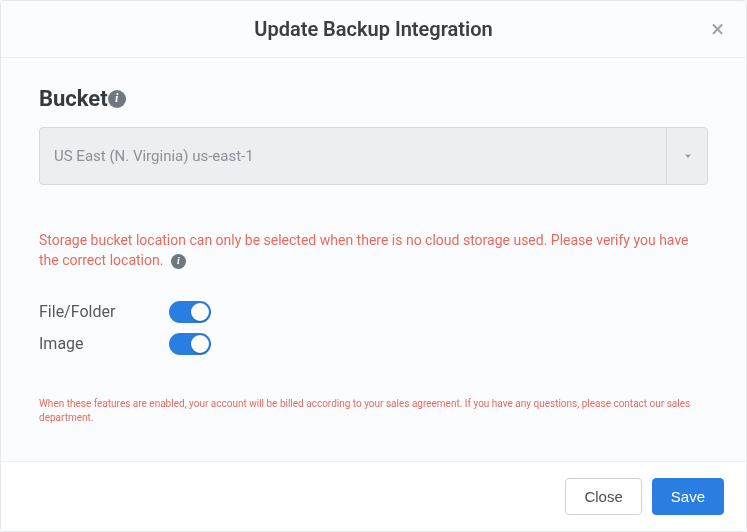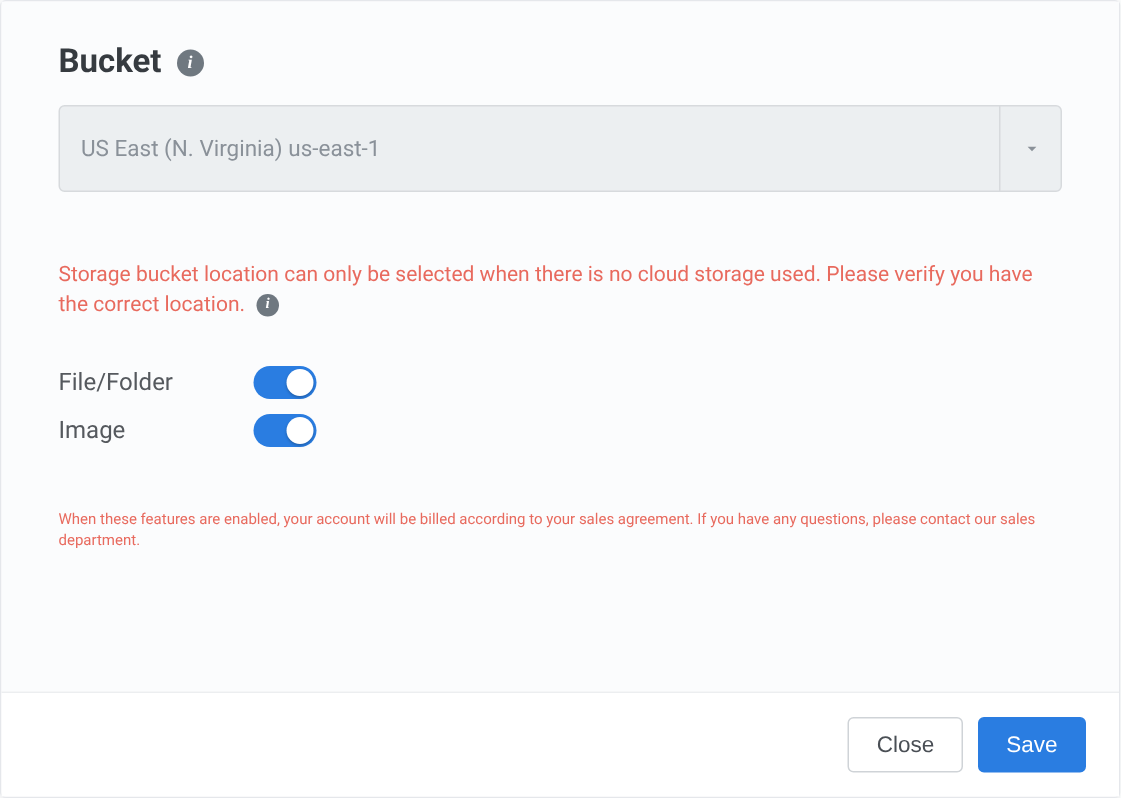--- a/index.html
+++ b/index.html
@@ -49,21 +49,21 @@
       padding: 28px 38px 10px 38px;
       background: #fbfcfd;
       overflow: auto;
     }
     .section-title {
       font-size: 22px;
       font-weight: 700;
       color: #363b40;
       display: flex;
       align-items: center;
-      gap: 10px;
+      gap: 0;
       margin-bottom: 16px;
     }
     .info-icon {
       width: 18px;
       height: 18px;
       border-radius: 50%;
       background: #6f7880;
       color: #fff;
       font-size: 12px;
       font-weight: 700;
@@ -174,20 +174,24 @@
       background: #fff;
       color: #4a4f55;
       border-color: #cfd3d7;
     }
   </style>
 </head>
 <body>
 
 <div class="modal">
 
+  <div class="modal-header">
+    <div class="modal-title">Update Backup Integration</div>
+    <div class="close-x">×</div>
+  </div>
 
   <div class="modal-body">
 
     <div class="section-title">
       <span>Bucket</span>
       <span class="info-icon">i</span>
     </div>
 
     <div class="select-wrap">
       <div class="select">US East (N. Virginia) us-east-1</div>

